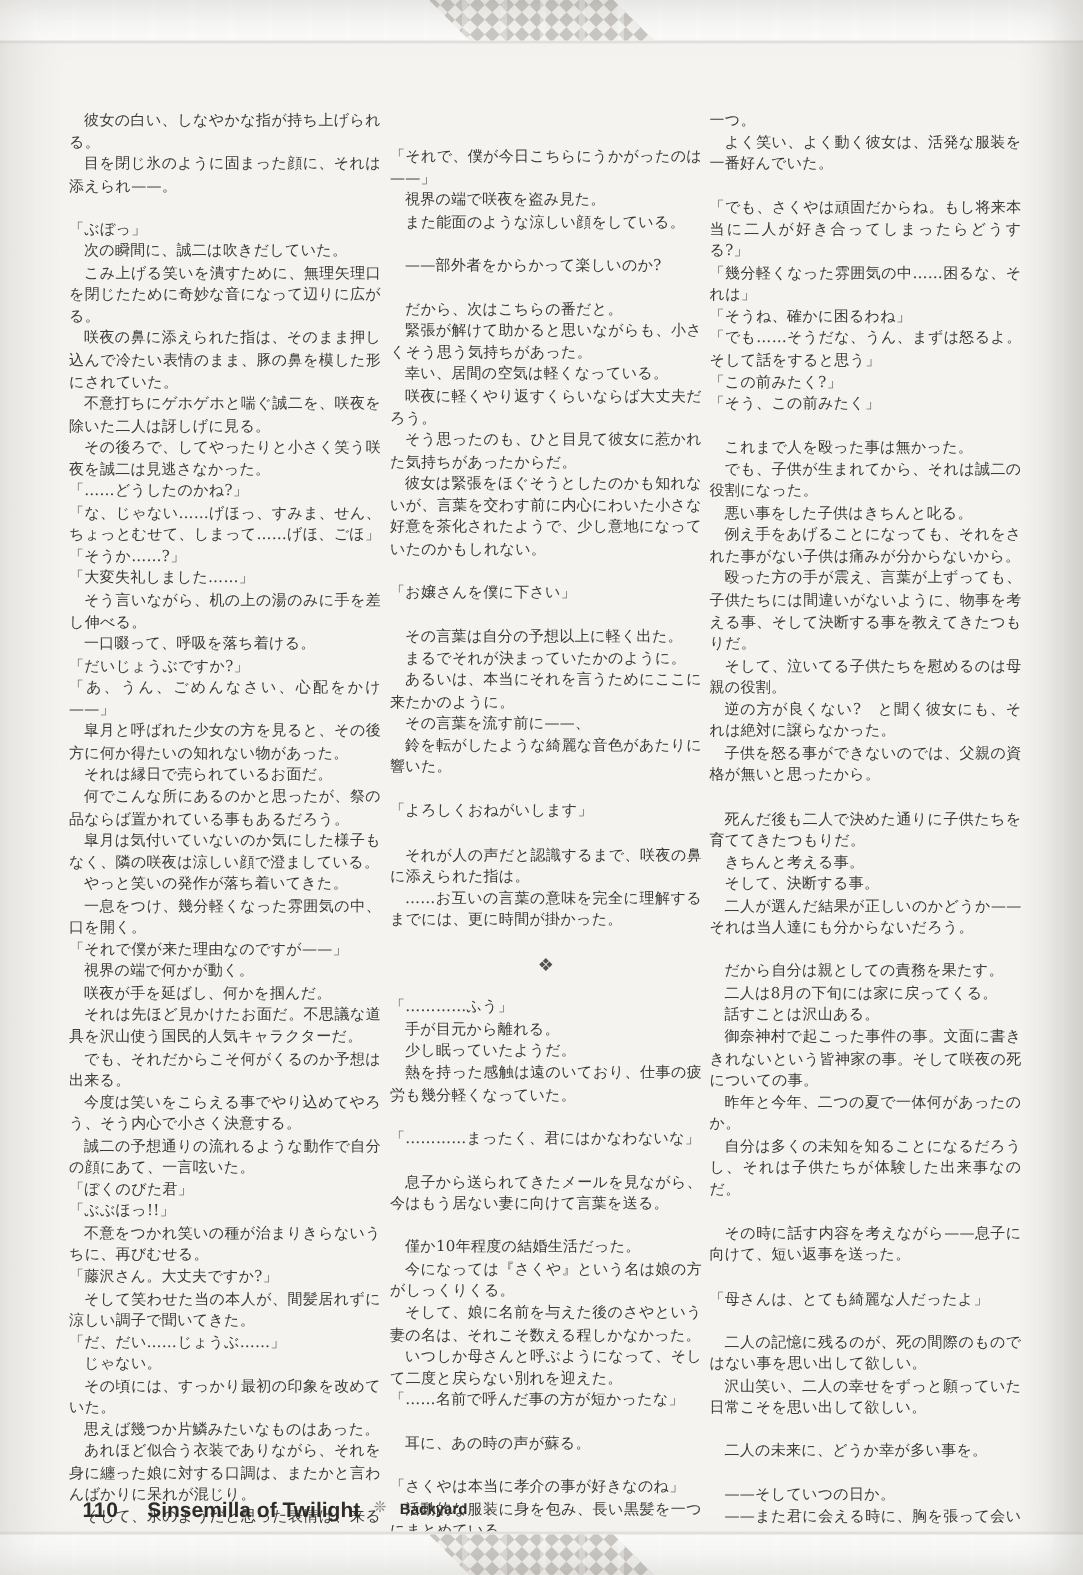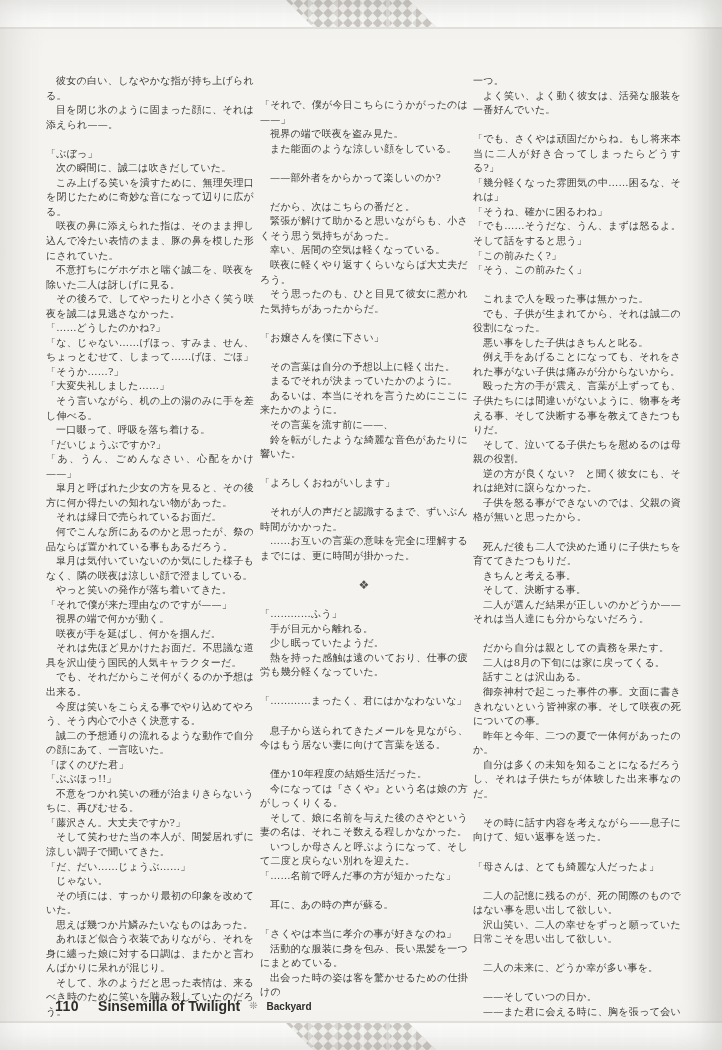--- a/index.html
+++ b/index.html
@@ -80,20 +80,21 @@
       <p class="dialogue">「大変失礼しました……」</p>
       <p class="indent">そう言いながら、机の上の湯のみに手を差し伸べる。</p>
       <p class="indent">一口啜って、呼吸を落ち着ける。</p>
       <p class="dialogue">「だいじょうぶですか?」</p>
       <p class="dialogue">「あ、うん、ごめんなさい、心配をかけ——」</p>
       <p class="indent">皐月と呼ばれた少女の方を見ると、その後方に何か得たいの知れない物があった。</p>
       <p class="indent">それは縁日で売られているお面だ。</p>
       <p class="indent">何でこんな所にあるのかと思ったが、祭の品ならば置かれている事もあるだろう。</p>
       <p class="indent">皐月は気付いていないのか気にした様子もなく、隣の咲夜は涼しい顔で澄ましている。</p>
       <p class="indent">やっと笑いの発作が落ち着いてきた。</p>
+      <p class="indent">一息をつけ、幾分軽くなった雰囲気の中、口を開く。</p>
       <p class="dialogue">「それで僕が来た理由なのですが——」</p>
       <p class="indent">視界の端で何かが動く。</p>
       <p class="indent">咲夜が手を延ばし、何かを掴んだ。</p>
       <p class="indent">それは先ほど見かけたお面だ。不思議な道具を沢山使う国民的人気キャラクターだ。</p>
       <p class="indent">でも、それだからこそ何がくるのか予想は出来る。</p>
       <p class="indent">今度は笑いをこらえる事でやり込めてやろう、そう内心で小さく決意する。</p>
       <p class="indent">誠二の予想通りの流れるような動作で自分の顔にあて、一言呟いた。</p>
       <p class="dialogue">「ぼくのびた君」</p>
       <p class="dialogue">「ぶぶほっ!!」</p>
       <p class="indent">不意をつかれ笑いの種が治まりきらないうちに、再びむせる。</p>
@@ -112,32 +113,33 @@
       <p class="indent">視界の端で咲夜を盗み見た。</p>
       <p class="indent">また能面のような涼しい顔をしている。</p>
       <p class="blank"></p>
       <p class="indent">——部外者をからかって楽しいのか?</p>
       <p class="blank"></p>
       <p class="indent">だから、次はこちらの番だと。</p>
       <p class="indent">緊張が解けて助かると思いながらも、小さくそう思う気持ちがあった。</p>
       <p class="indent">幸い、居間の空気は軽くなっている。</p>
       <p class="indent">咲夜に軽くやり返すくらいならば大丈夫だろう。</p>
       <p class="indent">そう思ったのも、ひと目見て彼女に惹かれた気持ちがあったからだ。</p>
+      <p class="indent">彼女は緊張をほぐそうとしたのかも知れないが、言葉を交わす前に内心にわいた小さな好意を茶化されたようで、少し意地になっていたのかもしれない。</p>
       <p class="blank"></p>
       <p class="dialogue">「お嬢さんを僕に下さい」</p>
       <p class="blank"></p>
       <p class="indent">その言葉は自分の予想以上に軽く出た。</p>
       <p class="indent">まるでそれが決まっていたかのように。</p>
       <p class="indent">あるいは、本当にそれを言うためにここに来たかのように。</p>
       <p class="indent">その言葉を流す前に——、</p>
       <p class="indent">鈴を転がしたような綺麗な音色があたりに響いた。</p>
       <p class="blank"></p>
       <p class="dialogue">「よろしくおねがいします」</p>
       <p class="blank"></p>
-      <p class="indent">それが人の声だと認識するまで、ずいぶん時間がかかった。</p>
+      <p class="indent">それが人の声だと認識するまで、咲夜の鼻に添えられた指は。</p>
       <p class="indent">……お互いの言葉の意味を完全に理解するまでには、更に時間が掛かった。</p>
       <p class="blank"></p>
       <p class="ornament">❖</p>
       <p class="blank"></p>
       <p class="dialogue">「…………ふう」</p>
       <p class="indent">手が目元から離れる。</p>
       <p class="indent">少し眠っていたようだ。</p>
       <p class="indent">熱を持った感触は遠のいており、仕事の疲労も幾分軽くなっていた。</p>
       <p class="blank"></p>
       <p class="dialogue">「…………まったく、君にはかなわないな」</p>

